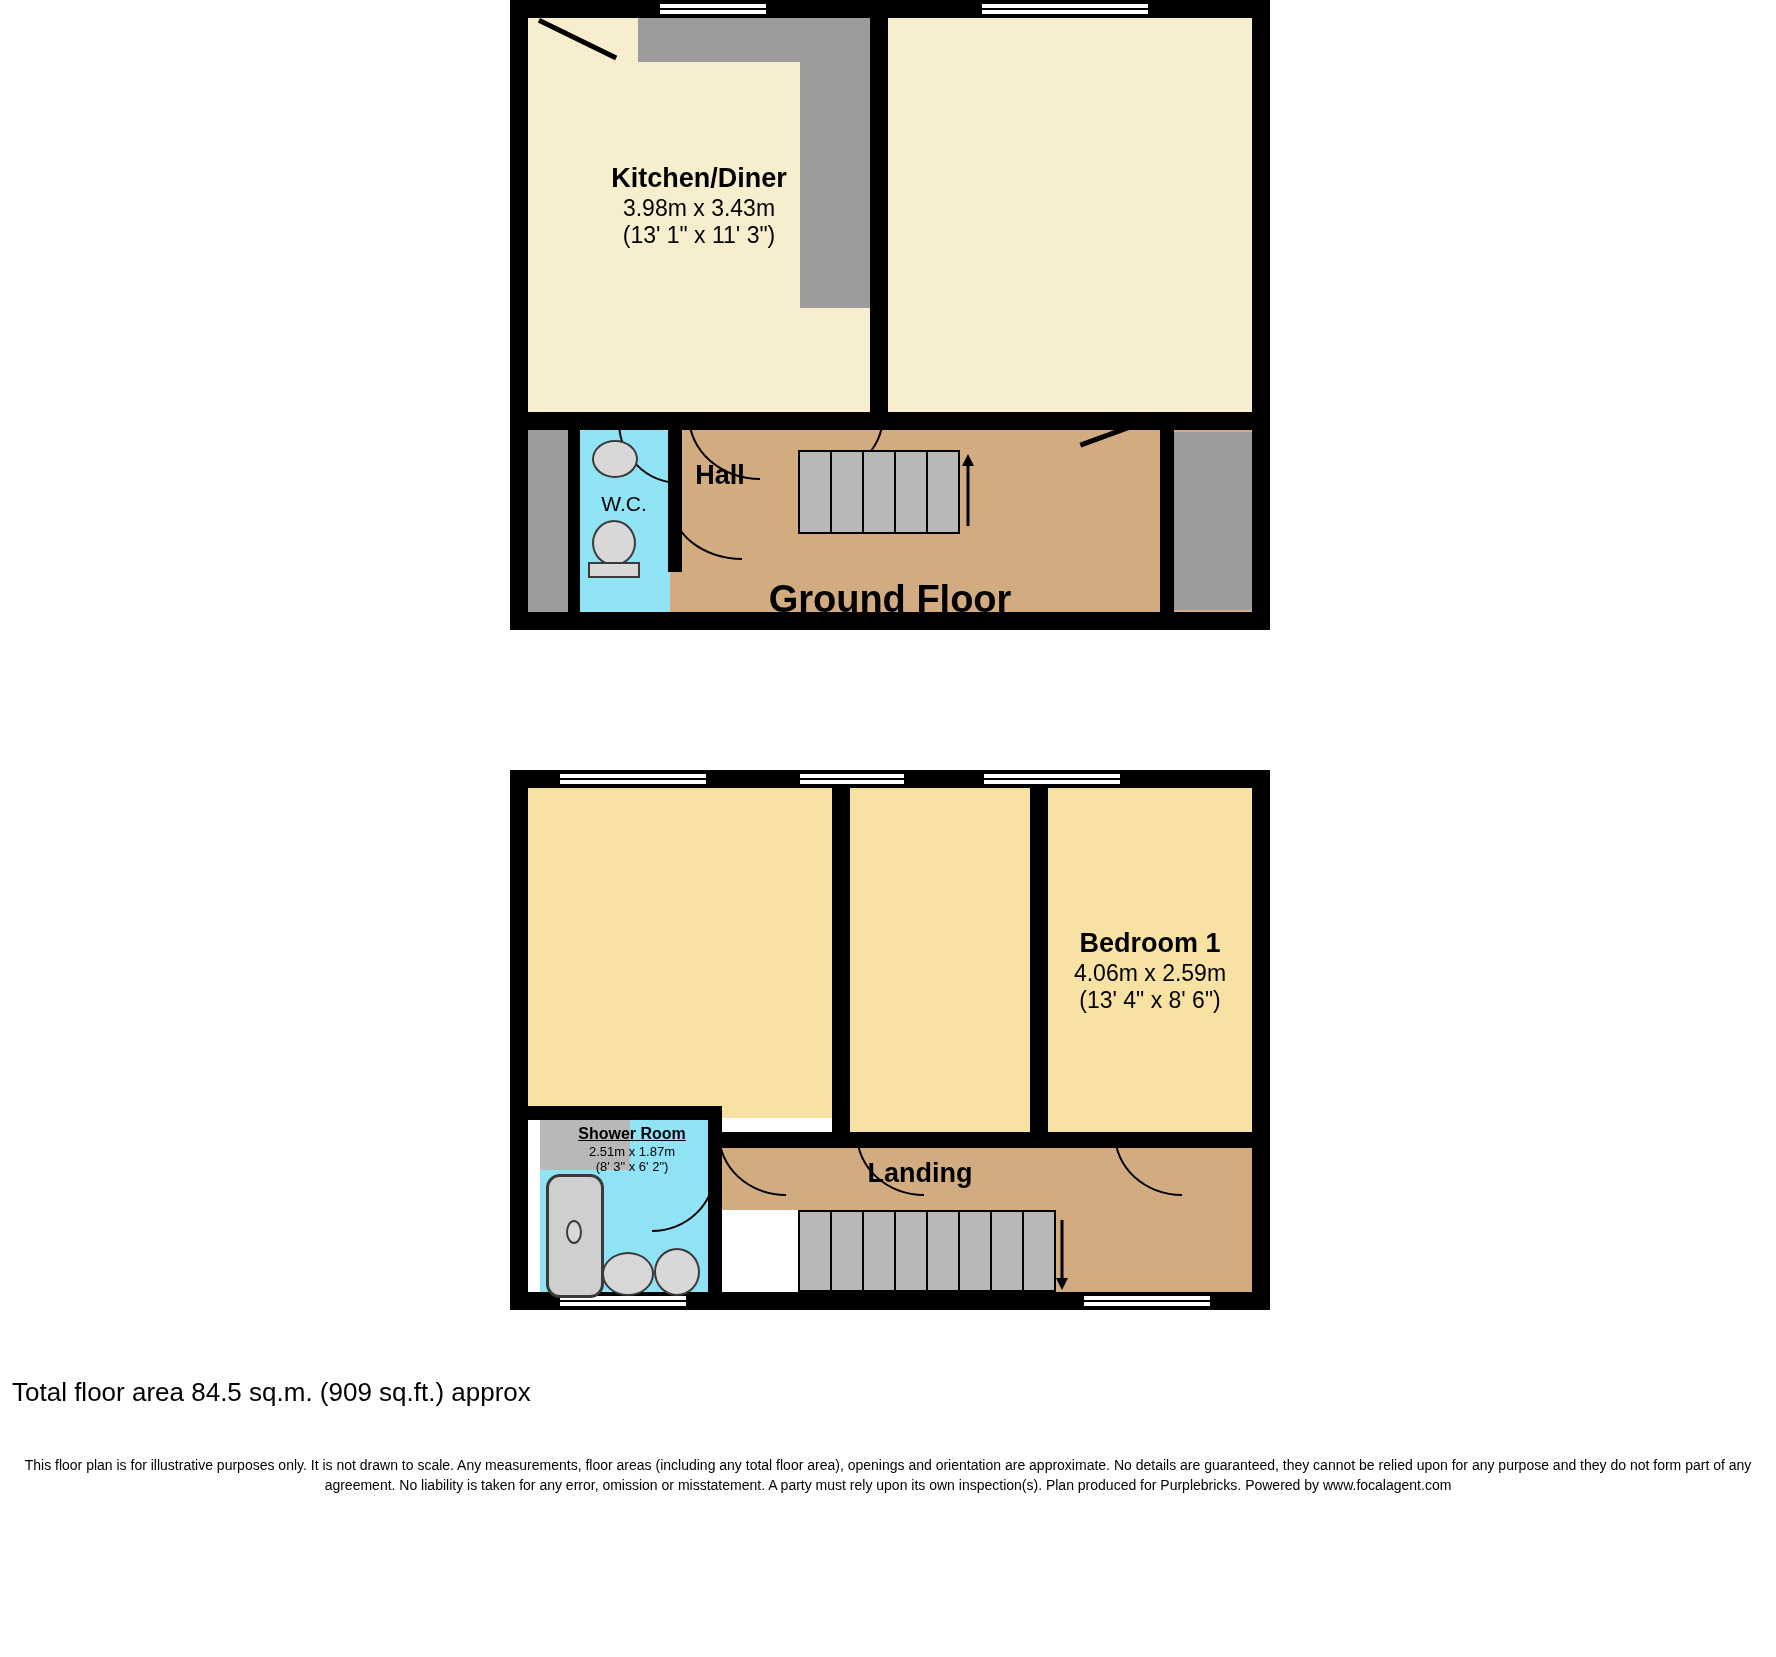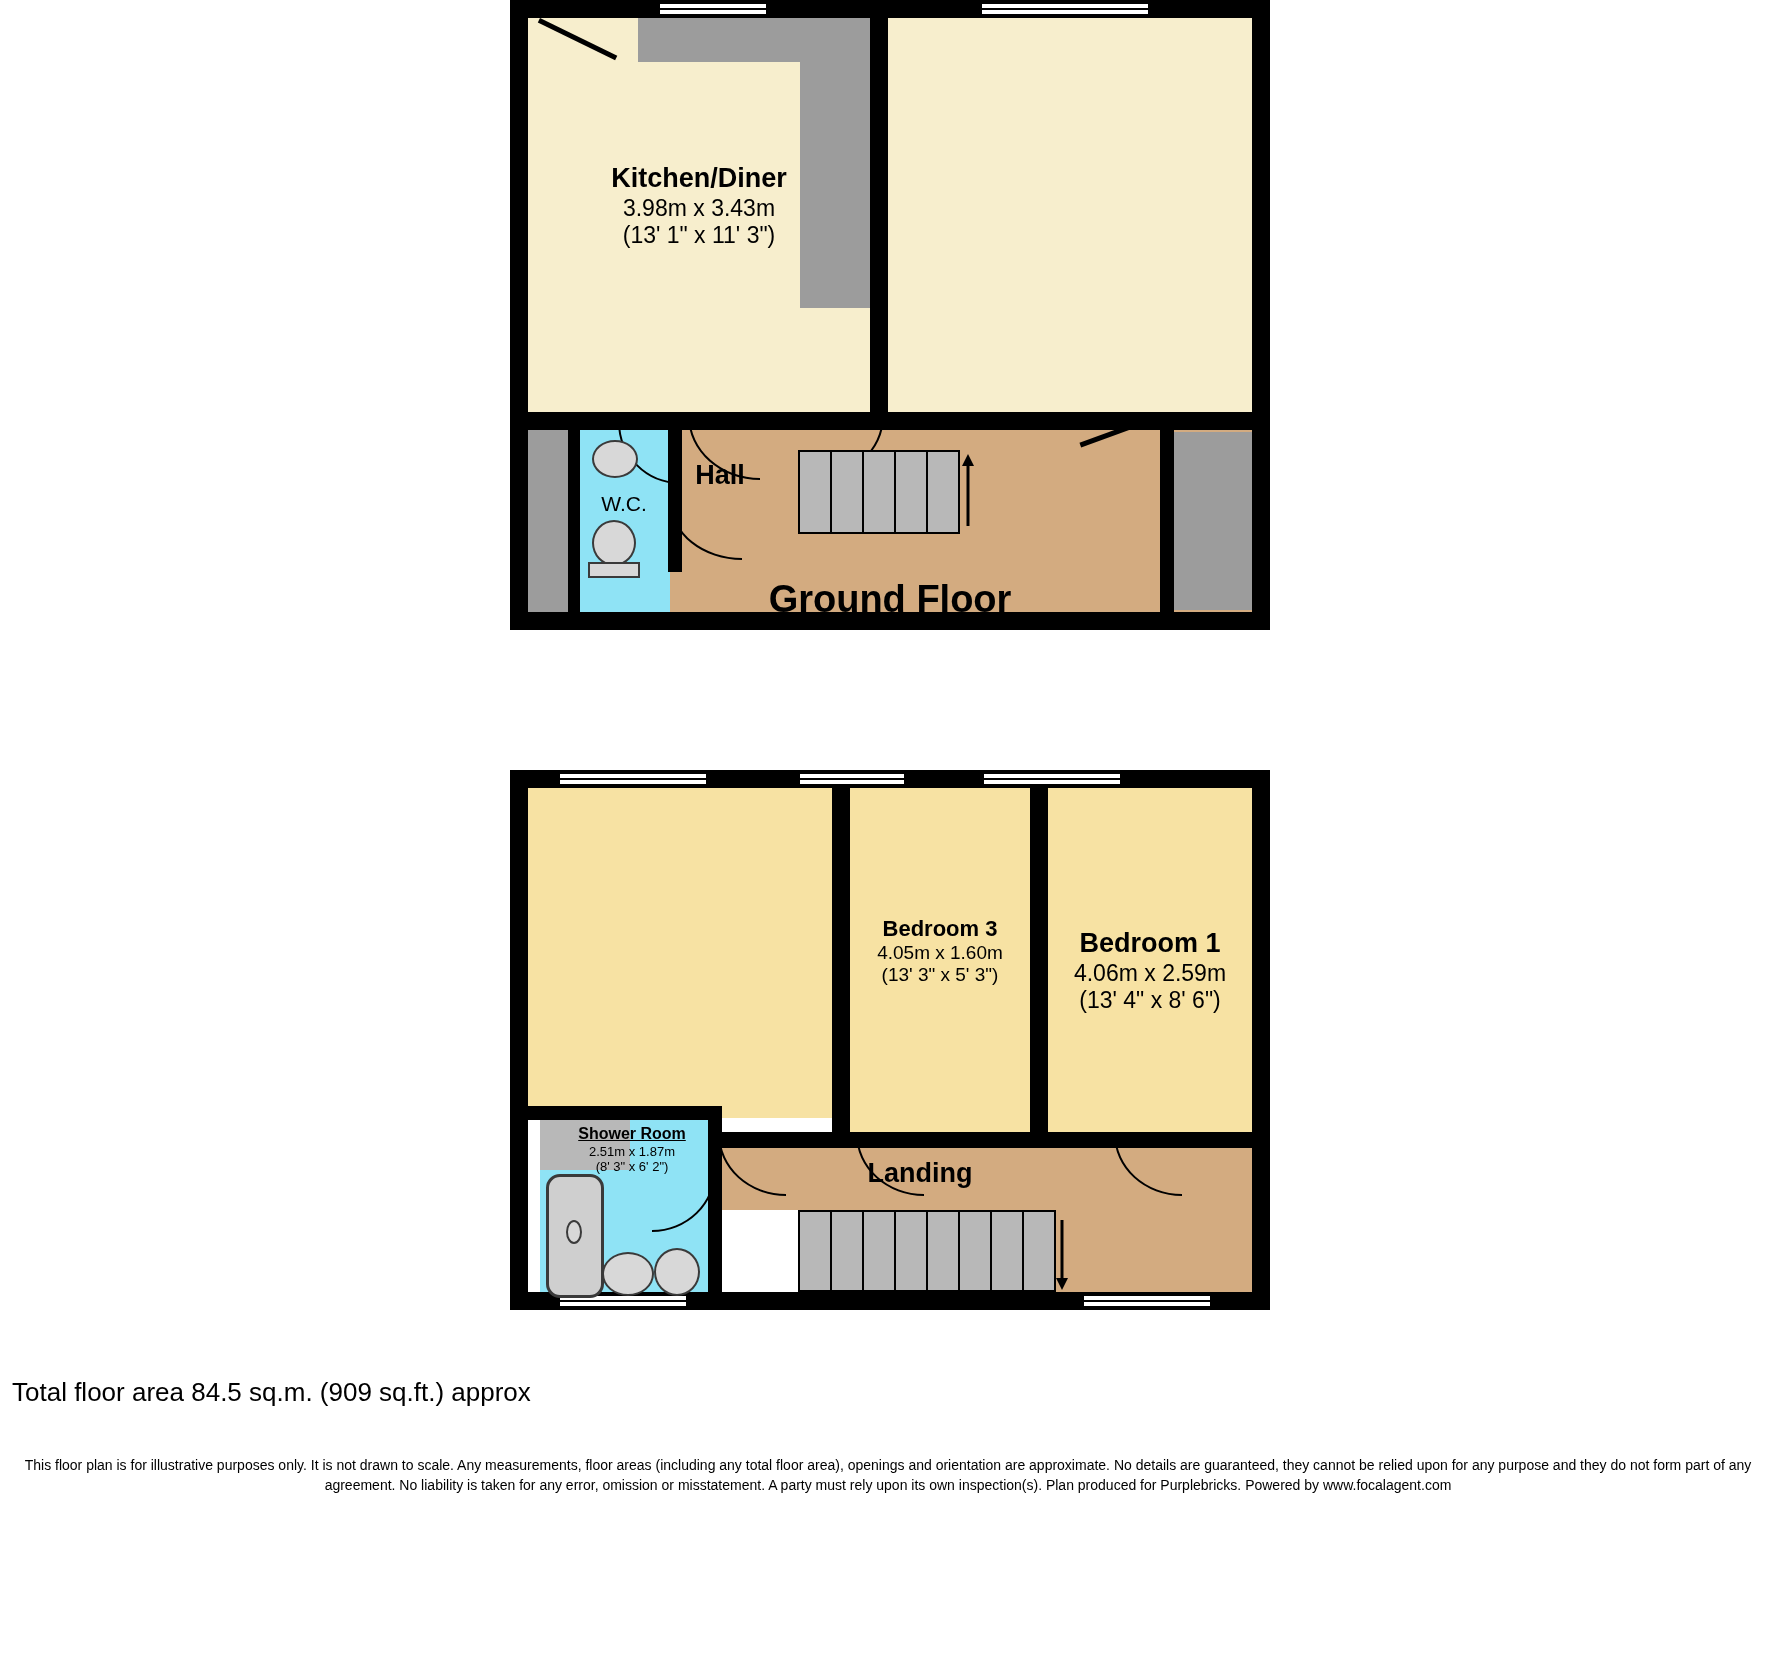--- a/index.html
+++ b/index.html
@@ -190,25 +190,20 @@
         <polyline points="8,6 8,68" stroke="#000" stroke-width="3" fill="none"></polyline>
         <polygon points="8,76 2,64 14,64" fill="#000"></polygon>
       </svg>
   </div>
 
   <div class="bath" style="left:36px;top:404px;width:52px;height:118px;"></div>
   <div class="oval" style="left:56px;top:450px;width:12px;height:20px;"></div>
   <div class="oval" style="left:92px;top:482px;width:48px;height:40px;"></div>
   <div class="oval" style="left:144px;top:478px;width:42px;height:44px;"></div>
 
-  <div class="label" style="left:330px;top:146px;width:200px;">
-    <div class="nm" style="font-size:22px;">Bedroom 3</div>
-    <div class="dm" style="font-size:19px;">4.05m x 1.60m</div>
-    <div class="dm" style="font-size:19px;">(13' 3" x 5' 3")</div>
-  </div>
   <div class="label" style="left:530px;top:158px;width:220px;">
     <div class="nm">Bedroom 1</div>
     <div class="dm">4.06m x 2.59m</div>
     <div class="dm">(13' 4" x 8' 6")</div>
   </div>
   <div class="label small" style="left:42px;top:355px;width:160px;">
     <div class="nm">Shower Room</div>
     <div class="dm">2.51m x 1.87m</div>
     <div class="dm">(8' 3" x 6' 2")</div>
   </div>

